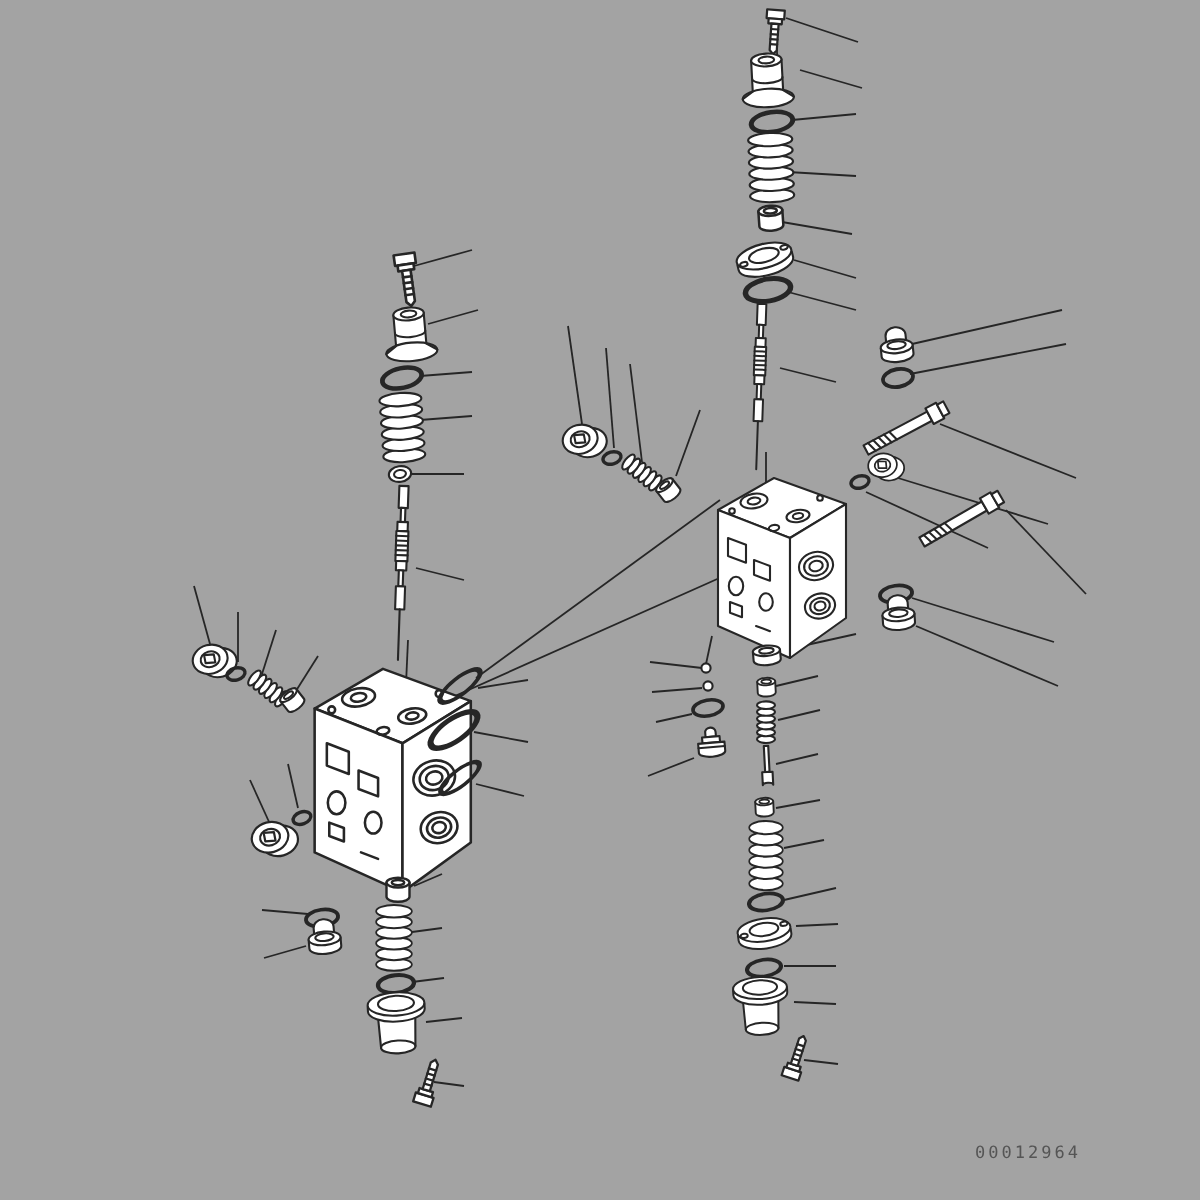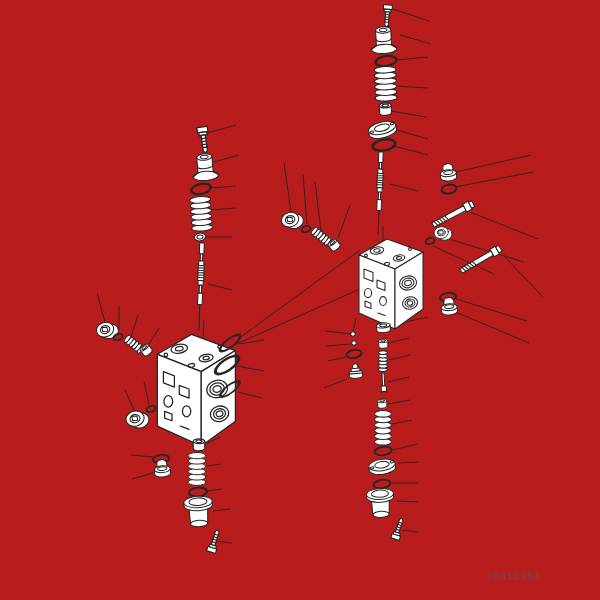--- a/index.html
+++ b/index.html
@@ -1,16 +1,16 @@
 <!DOCTYPE html>
 <html style="--line: #262626; --text: #555555;"><head>
 <meta charset="utf-8">
 <style>
   html,body{margin:0;padding:0;background:#fff;}
-  #page{position:relative;width:600px;height:600px;background:#b91c1c;overflow:hidden;
+  #page{position:relative;width:600px;height:600px;background:#a3a3a3;overflow:hidden;
         font-family:"DejaVu Sans","Liberation Sans",sans-serif;}
   svg{display:block;}
   .ln{fill:none;stroke:var(--line,#262626);stroke-width:1.05;stroke-linejoin:round;stroke-linecap:round;}
   .fw{fill:#ffffff;}
   .or{fill:none;stroke:var(--line,#262626);stroke-width:2.3;}
   .ors{fill:none;stroke:var(--line,#262626);stroke-width:1.7;}
   line.leader{stroke:var(--line,#262626);stroke-width:0.9;}
   line.connector{stroke:var(--line,#262626);stroke-width:0.9;}
   #drawing-number{font-family:"DejaVu Sans Mono","Liberation Mono",monospace;font-size:8.5px;
         fill:var(--text,#555);letter-spacing:1.5px;}

